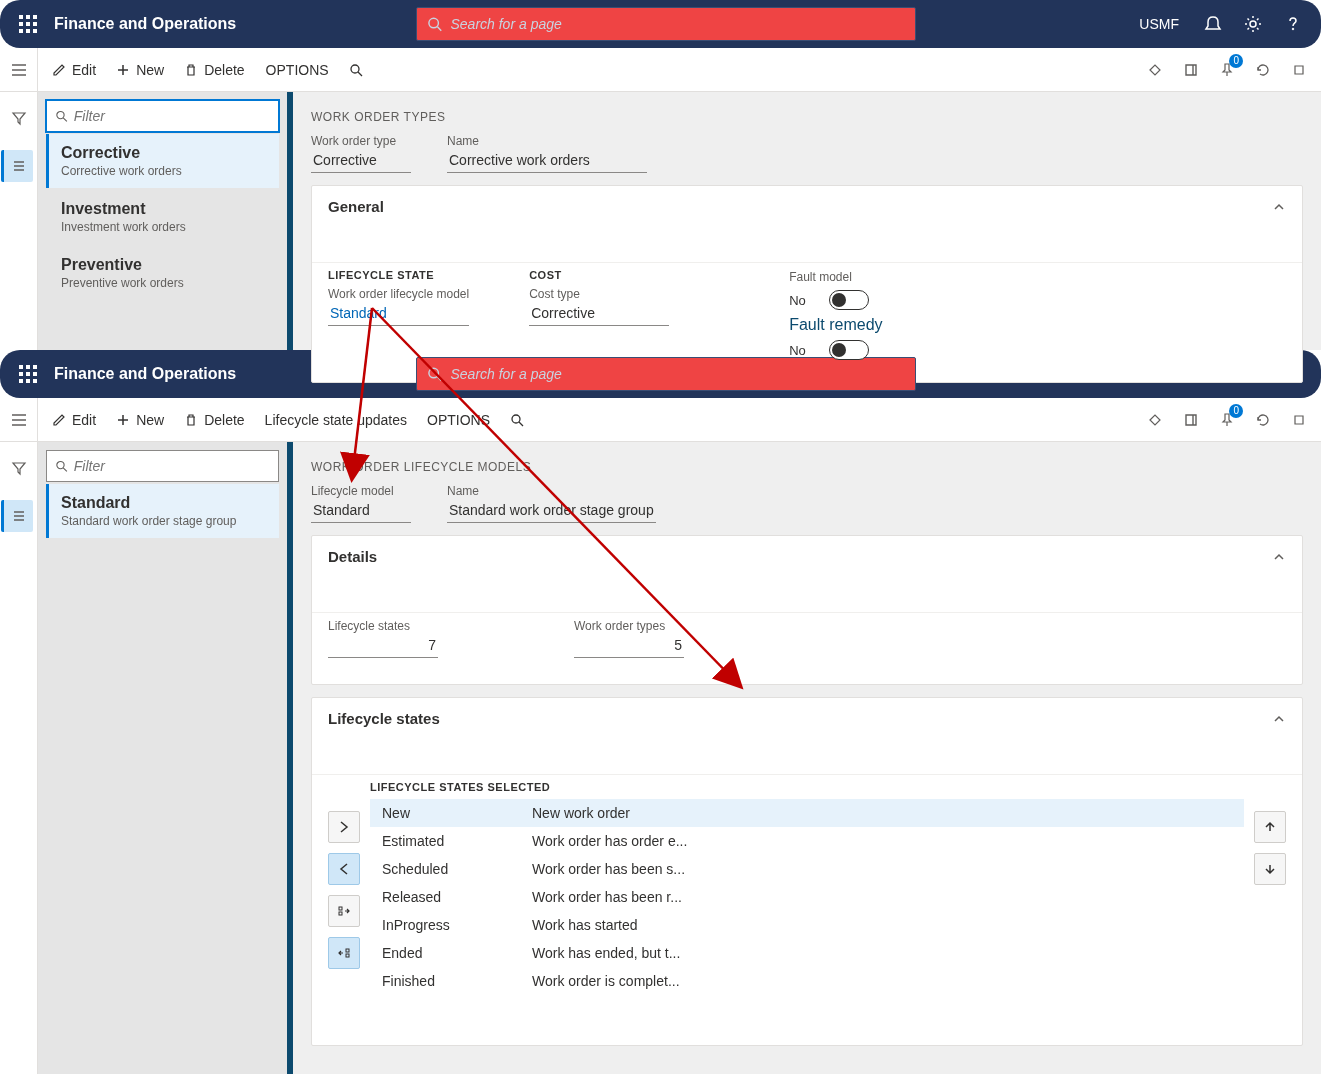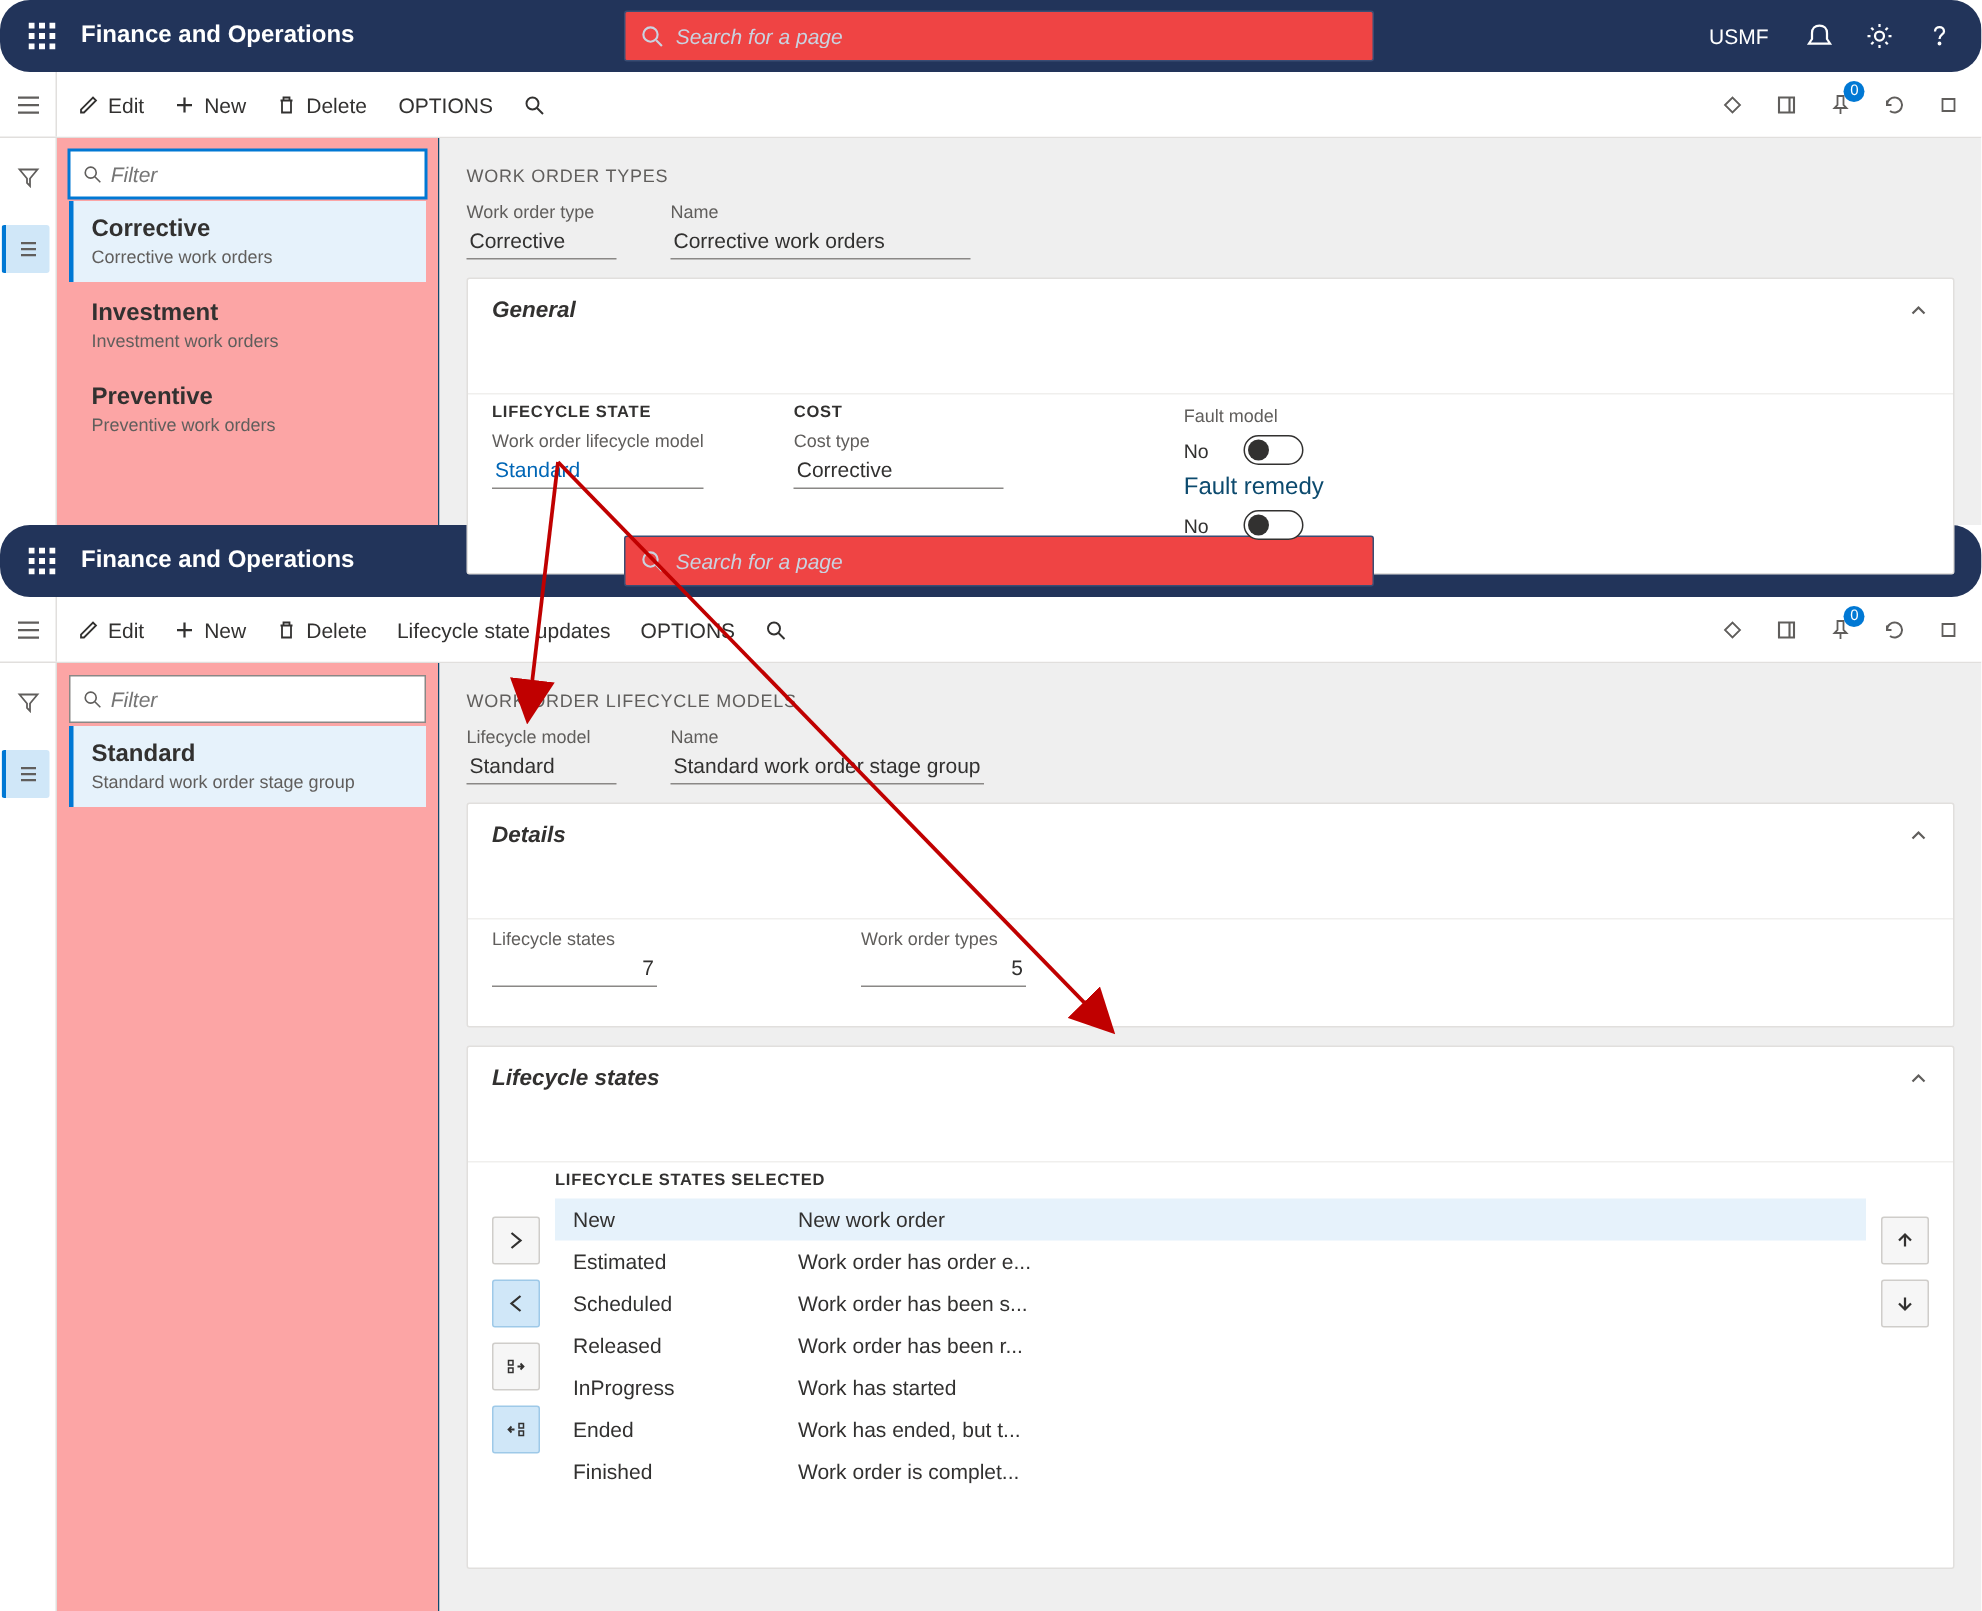--- a/index.html
+++ b/index.html
@@ -34,21 +34,21 @@
 .ap-badge { position:relative; }
 .ap-badge .badge { position:absolute; top:6px; right:2px; background:#0078d4; color:#fff; border-radius:8px; font-size:10px; padding:0 4px; line-height:14px; }
 
 
 .body-row { display:flex; min-height:0; }
 .rail-col { width:38px; border-right:1px solid #e1dfdd; display:flex; flex-direction:column; align-items:center; padding-top:10px; gap:16px; background:#fff; }
 .rail-btn { width:32px; height:32px; display:flex; align-items:center; justify-content:center; cursor:pointer; border-radius:2px; }
 .rail-btn.active { background:#d0e7f8; border-left:3px solid #0078d4; margin-left:-3px; }
 .rail-btn svg { stroke:#605e5c; fill:none; }
 
-.list-col { width:255px; background:#fca5a5; padding:8px; border-right:1px solid #0c4a6e; }
+.list-col { width:255px; background:#e5e5e5; padding:8px; border-right:6px solid #0c4a6e; }
 .filter-box { display:flex; align-items:center; border:1px solid #8a8886; height:32px; padding:0 8px; gap:6px; background:#fff; }
 .filter-box.focused { border:1px solid #0078d4; box-shadow:0 0 0 1px #0078d4; }
 .filter-box svg { stroke:#605e5c; fill:none; }
 .filter-box input { border:none; outline:none; font-size:14px; width:100%; font-style:italic; }
 .filter-box input::placeholder { font-style:italic; }
 .list-item { padding:10px 12px; cursor:pointer; border-left:3px solid transparent; margin-top:2px; }
 .list-item .li-title { font-size:16px; font-weight:600; }
 .list-item .li-sub { font-size:12px; color:#605e5c; margin-top:2px; }
 .list-item.active { background:#e6f2fb; border-left-color:#0078d4; }
 
@@ -56,21 +56,21 @@
 .page-h { font-size:12px; color:#605e5c; letter-spacing:0.5px; padding:6px 0 10px; }
 .field-row { display:flex; gap:36px; margin-bottom:10px; }
 .field { display:flex; flex-direction:column; }
 .field label { font-size:12px; color:#605e5c; }
 .field .val { border-bottom:1px solid #8a8886; padding:4px 2px; min-width:100px; font-size:14px; }
 .field .val.wide { min-width:200px; }
 .field .val.link { color:#0066b6; }
 .field .val.right { text-align:right; }
 
 .card { background:#fff; border:1px solid #e1dfdd; border-radius:2px; margin-top:12px; }
-.card-h { display:flex; align-items:center; justify-content:space-between; padding:12px 16px; cursor:pointer;font-style:italic; }
+.card-h { display:flex; align-items:center; justify-content:space-between; padding:12px 16px; cursor:pointer; }
 .card-h .t { font-size:15px; font-weight:600; }
 .card-h svg { stroke:#605e5c; fill:none; }
 .card-body { padding:6px 16px 16px; border-top:1px solid #f0efed;margin-top:35px; }
 
 .section-h { font-size:11px; font-weight:600; color:#323130; letter-spacing:0.5px; margin-bottom:6px; }
 .cols { display:flex; gap:60px; }
 .toggle-row { display:flex; align-items:center; gap:16px; margin:6px 0; }
 .toggle-row .lbl { font-size:13px; min-width:24px; }
 .toggle { width:40px; height:20px; border:1px solid #323130; border-radius:10px; position:relative; background:#fff; cursor:pointer; }
 .toggle .knob { width:14px; height:14px; background:#323130; border-radius:50%; position:absolute; top:2px; left:2px; }

